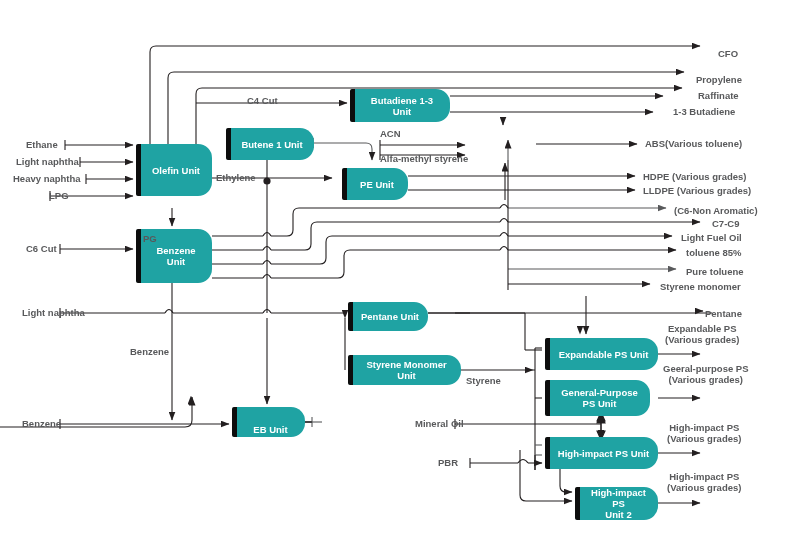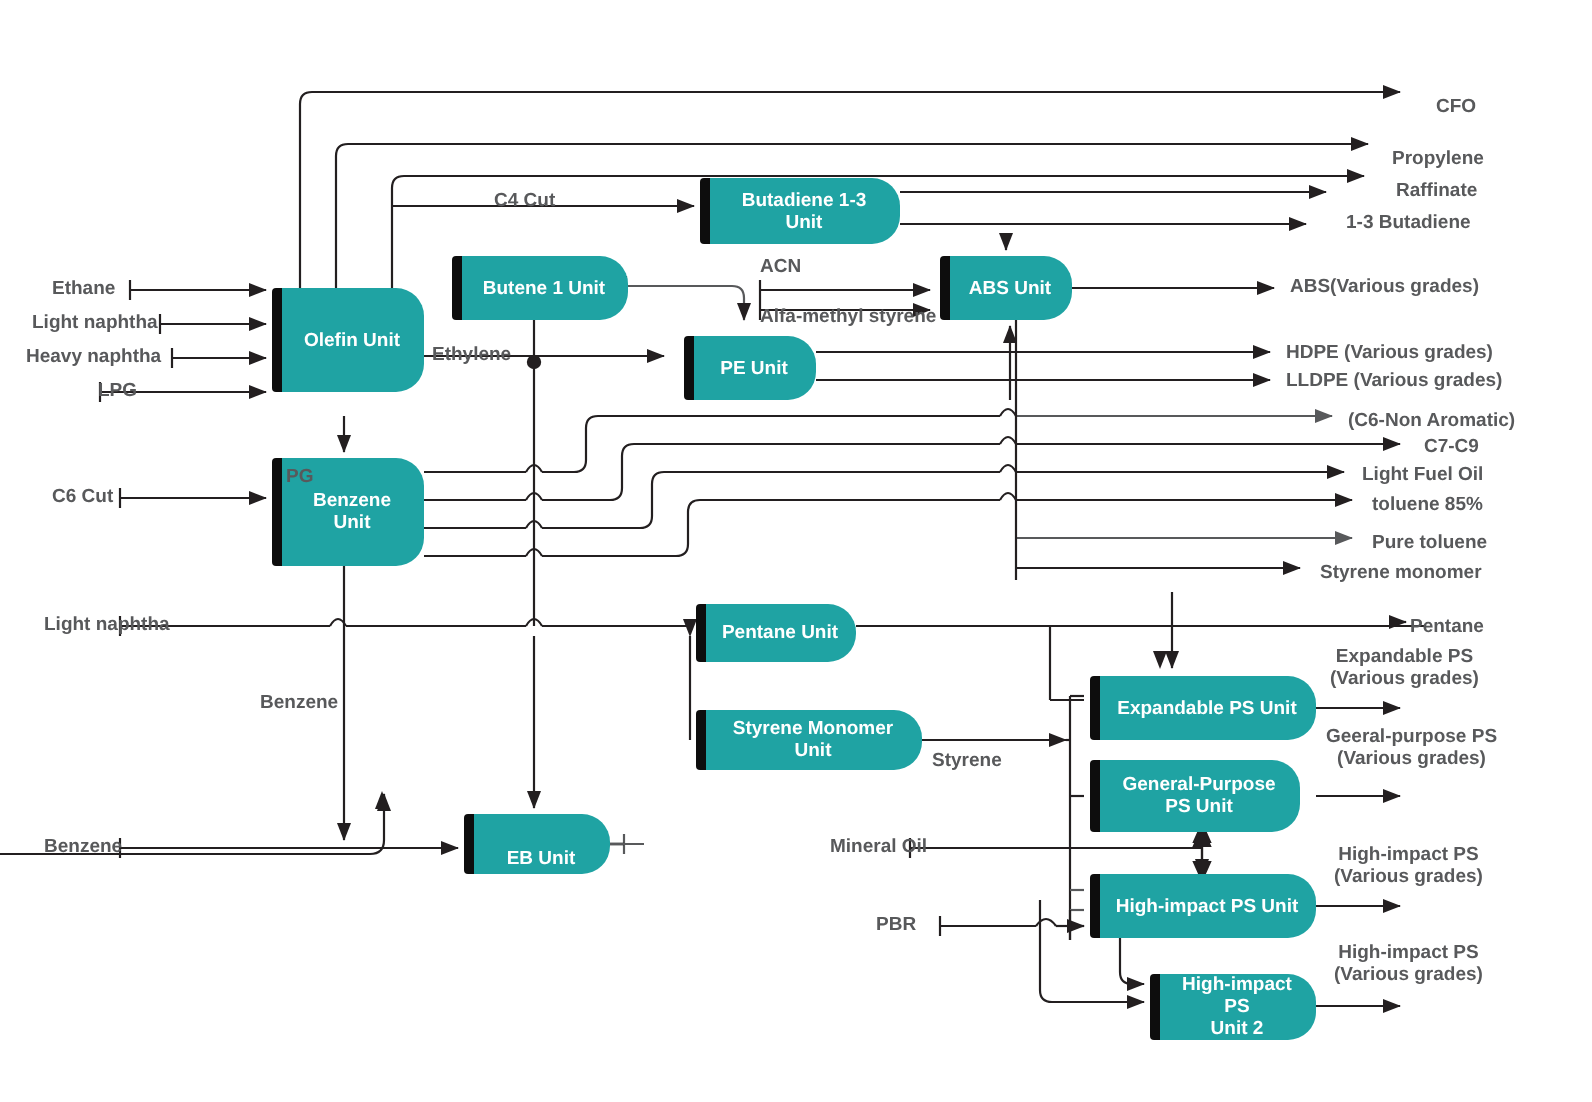--- a/index.html
+++ b/index.html
@@ -538,23 +538,20 @@
   <div class="unit" style="left:136px;top:144px;width:76px;height:52px;">
     <span>Olefin Unit</span>
   </div>
   <div class="unit" style="left:226px;top:128px;width:88px;height:32px;">
     <span>Butene 1 Unit</span>
   </div>
   <div class="unit" style="left:350px;top:89px;width:100px;height:33px;">
     <span style="white-space:pre-line;">Butadiene 1-3
 Unit</span>
   </div>
-  <div class="unit" style="left:470px;top:128px;width:66px;height:32px;">
-    <span>ABS Unit</span>
-  </div>
   <div class="unit" style="left:342px;top:168px;width:66px;height:32px;">
     <span>PE Unit</span>
   </div>
   <div class="unit" style="left:136px;top:229px;width:76px;height:54px;">
     <span>Benzene Unit</span>
   </div>
   <div class="unit" style="left:348px;top:302px;width:80px;height:29px;">
     <span>Pentane Unit</span>
   </div>
   <div class="unit" style="left:348px;top:355px;width:113px;height:30px;">
@@ -593,21 +590,21 @@
   <div class="lbl" style="left:247px;top:95px;">C4 Cut</div>
   <div class="lbl" style="left:216px;top:172px;">Ethylene</div>
   <div class="lbl" style="left:143px;top:206px;margin-top:27px;">PG</div>
   <div class="lbl" style="left:130px;top:346px;">Benzene</div>
   <div class="lbl" style="left:466px;top:375px;">Styrene</div>
 
   <div class="lbl" style="left:718px;top:48px;">CFO</div>
   <div class="lbl" style="left:696px;top:74px;">Propylene</div>
   <div class="lbl" style="left:698px;top:90px;">Raffinate</div>
   <div class="lbl" style="left:673px;top:106px;">1-3 Butadiene</div>
-  <div class="lbl" style="left:645px;top:138px;">ABS(Various grades)</div>
+  <div class="lbl" style="left:645px;top:138px;">ABS(Various toluene)</div>
   <div class="lbl" style="left:643px;top:171px;">HDPE (Various grades)</div>
   <div class="lbl" style="left:643px;top:185px;">LLDPE (Various grades)</div>
   <div class="lbl" style="left:674px;top:205px;">(C6-Non Aromatic)</div>
   <div class="lbl" style="left:712px;top:218px;">C7-C9</div>
   <div class="lbl" style="left:681px;top:232px;">Light Fuel Oil</div>
   <div class="lbl" style="left:686px;top:247px;">toluene 85%</div>
   <div class="lbl" style="left:686px;top:266px;">Pure toluene</div>
   <div class="lbl" style="left:660px;top:281px;">Styrene monomer</div>
   <div class="lbl" style="left:705px;top:308px;">Pentane</div>
   <div class="lbl c" style="left:665px;top:323px;white-space:pre-line;">Expandable PS

